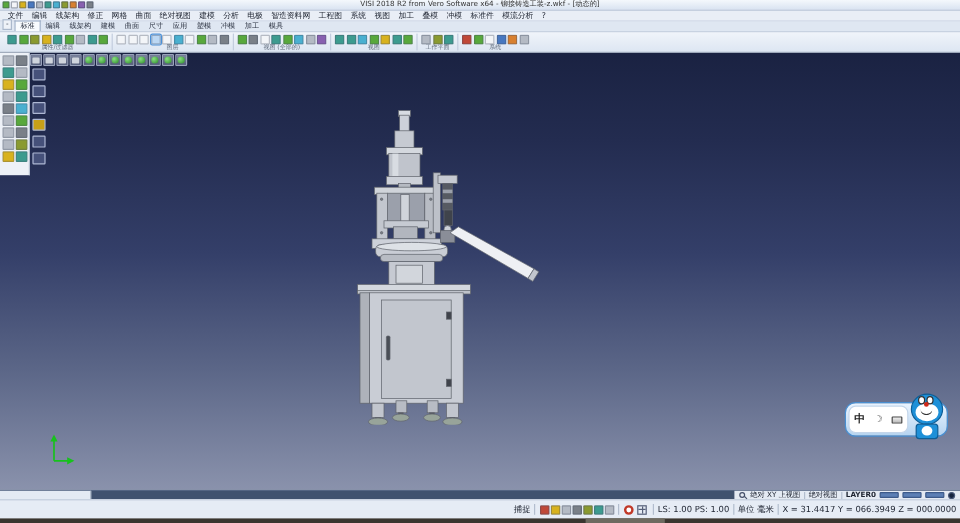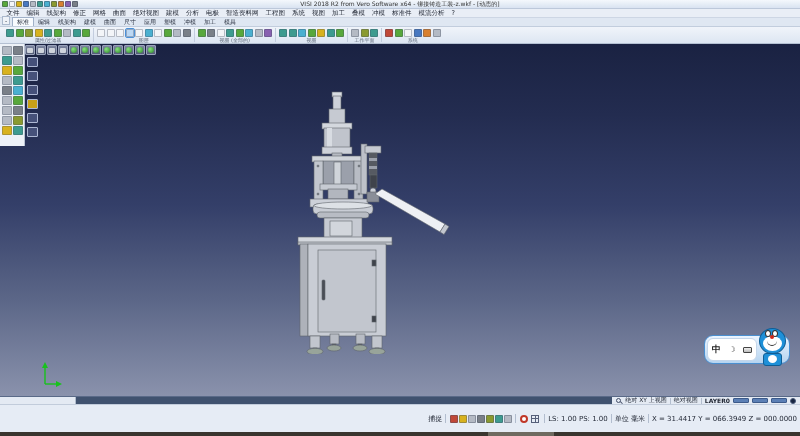--- a/index.html
+++ b/index.html
@@ -86,21 +86,21 @@
   .p-right { background:#e4eaf3; display:flex; align-items:center; gap:3px; padding:0 4px; color:#1d2330; white-space:nowrap; }
   .psep { width:1px; height:6px; background:#b2bdce; }
   .search-ic { position:relative; width:6px; height:6px; }
   .search-ic::before { content:""; position:absolute; left:0; top:0; width:3px; height:3px; border:1px solid #45506a; border-radius:50%; }
   .search-ic::after { content:""; position:absolute; left:4px; top:4px; width:2.5px; height:1px; background:#45506a; transform:rotate(45deg); }
   .pbold { font-weight:bold; }
   .pbtn { width:16px; height:5px; background:#5b7fb5; border-radius:1px; border:0.5px solid #3c5a8a; }
   .pcirc { width:6px; height:6px; border-radius:50%; background:#16243f; border:1px solid #4a5a7a; }
 
   
-  .status-row { height:28px; background:#e6ecf5; border-top:1px solid #c2ccdb; display:flex; align-items:center; font-size:7px; color:#1d2330; padding:0 3px; white-space:nowrap; }
+  .status-row { height:16px; background:#e6ecf5; border-top:1px solid #c2ccdb; display:flex; align-items:center; font-size:7px; color:#1d2330; padding:0 3px; white-space:nowrap; }
   .s-spacer { flex:1; }
   .schip { width:8px; height:8px; border-radius:1px; border:0.5px solid rgba(70,80,100,.4); margin:0 0.5px; }
   .ssep { width:1px; height:9px; background:#b2bdce; margin:0 3px; }
   .donut { width:8px; height:8px; border-radius:50%; border:2px solid #c03828; background:#fff; margin:0 1px; }
   .grid-ic { width:8px; height:8px; border:1px solid #56607a; margin:0 2px;
     background: linear-gradient(#56607a,#56607a) 50% 0/1px 100% no-repeat,
                 linear-gradient(#56607a,#56607a) 0 50%/100% 1px no-repeat, #e6ecf5; }
 
   
   .taskbar-strip { height:4px; background:#3a352f; position:relative; }

